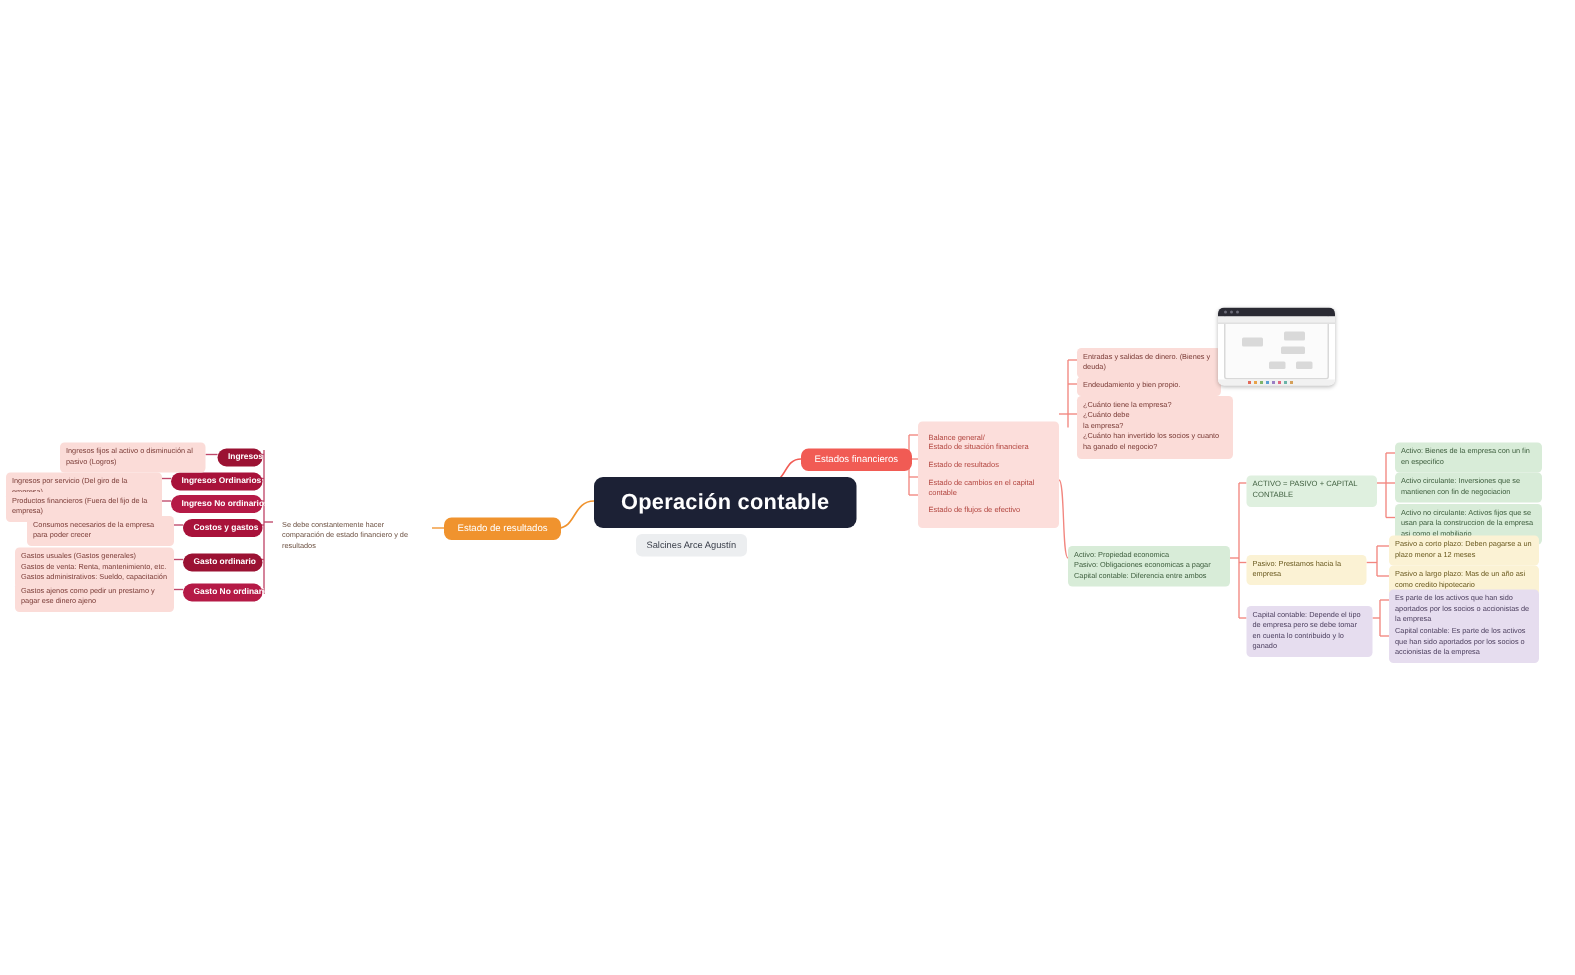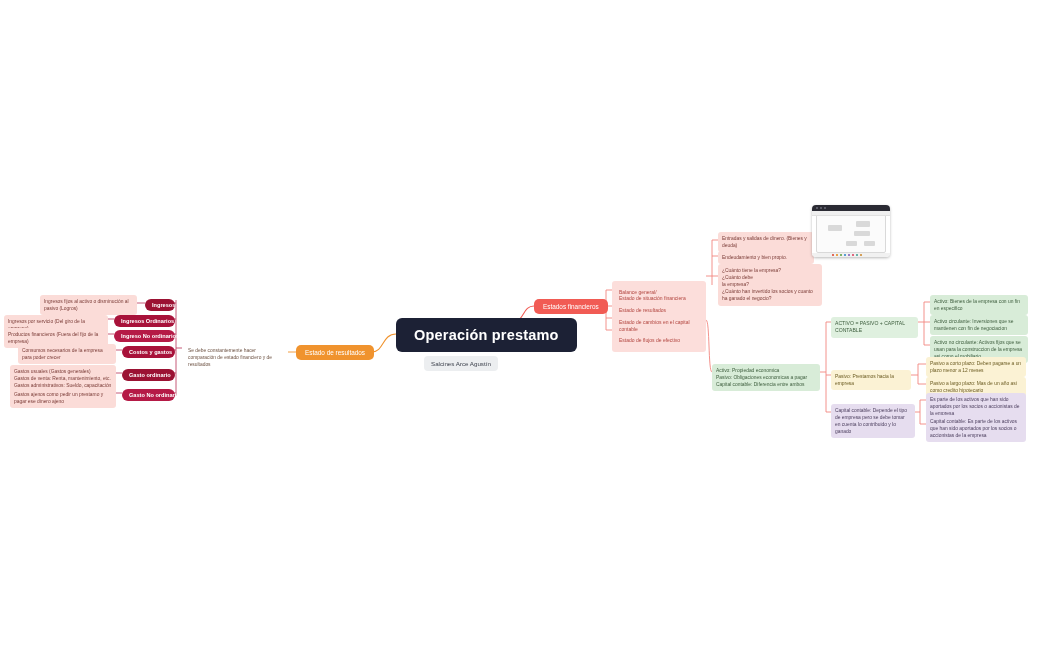--- a/index.html
+++ b/index.html
@@ -126,21 +126,21 @@
 
       <path d="M145 303 L 137 303" stroke="#c0486a"></path>
       <path d="M114 319 L 108 319" stroke="#c0486a"></path>
       <path d="M114 334 L 108 334" stroke="#c0486a"></path>
       <path d="M122 350 L 116 350" stroke="#c0486a"></path>
       <path d="M122 373 L 116 373" stroke="#c0486a"></path>
       <path d="M122 393 L 116 393" stroke="#c0486a"></path>
     </g>
   </svg>
 
-  <div class="node central" style="left:396px;top:318px;">Operación prestamo</div>
+  <div class="node central" style="left:396px;top:318px;">Operación contable</div>
   <div class="node author" style="left:424px;top:356px;">Salcines Arce Agustín</div>
 
   <div class="node chip-red" style="left:534px;top:299px;">Estados financieros</div>
 
   <div class="node pink-panel" style="left:612px;top:281px;width:94px;">
     <div>Balance general/<br>Estado de situación financiera</div>
     <div>Estado de resultados</div>
     <div>Estado de cambios en el capital contable</div>
     <div>Estado de flujos de efectivo</div>
   </div>

